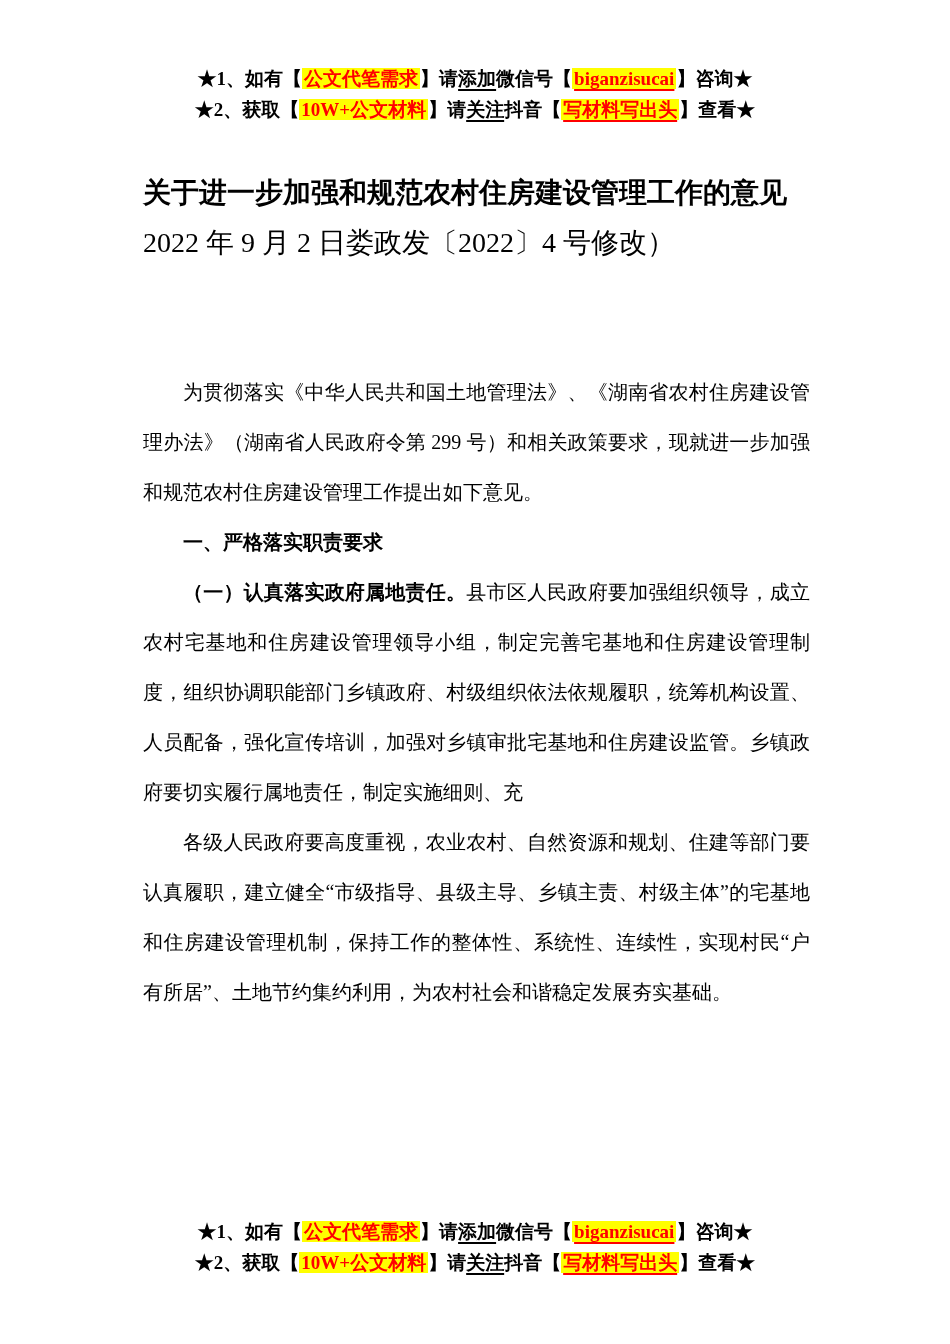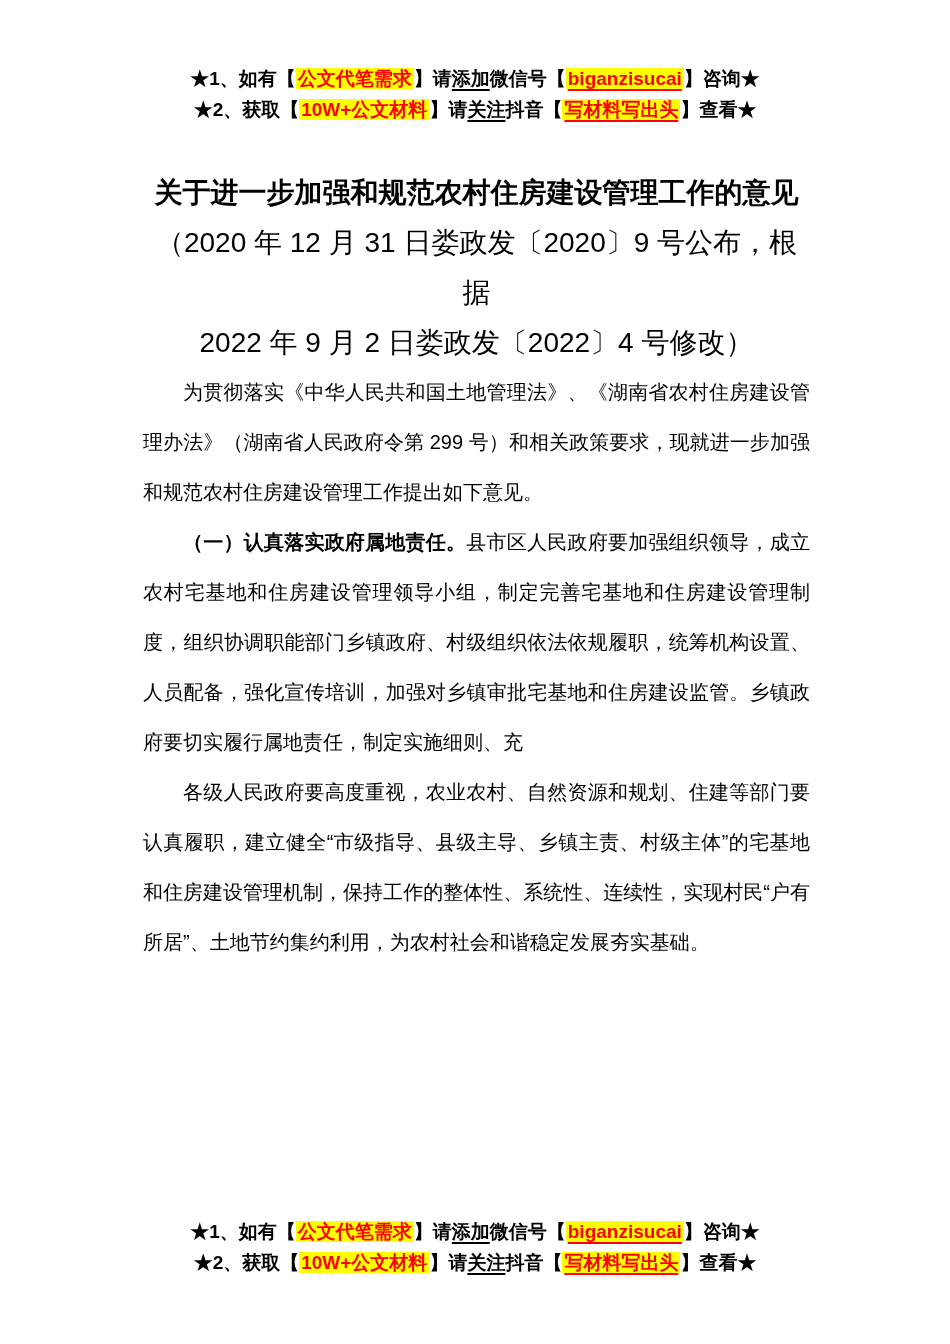--- a/index.html
+++ b/index.html
@@ -2,21 +2,21 @@
 <html><head>
 <meta charset="utf-8">
 <style>
   * { margin: 0; padding: 0; box-sizing: border-box; }
   html, body { background: #ffffff; }
   .page {
     position: relative;
     width: 950px;
     height: 1344px;
     background: var(--page-bg, #ffffff);
-    font-family: Liberation Sans, sans-serif;
+    font-family: Liberation Serif, serif;
     color: var(--text-color, #000000);
     overflow: hidden;
     padding-left: 9px;
   }
   .banner {
     position: absolute;
     left: 0;
     width: 950px;
     text-align: center;
     font-size: 19px;
@@ -34,21 +34,20 @@
   .seg-ul {
     text-decoration: underline;
     text-decoration-thickness: 2px;
     text-underline-offset: 4px;
   }
   .title-block {
     position: absolute;
     top: 168px;
     left: 143px;
     width: 667px;
-    text-align: center;
     font-size: 28px;
     line-height: 50px;
   }
   .doc-title { font-weight: bold; }
   .doc-subtitle { font-weight: normal; }
   .doc-body {
     position: absolute;
     top: 367px;
     left: 143px;
     width: 667px;
@@ -65,26 +64,26 @@
 
 <div class="page" style="--page-bg: #ffffff; --text-color: #000000; --accent-red: #ff0000; --highlight-yellow: #ffff00;">
 
   <div class="banner banner-top">
     <div><span>★1、如有【</span><span class="seg-hl">公文代笔需求</span><span>】请</span><span class="seg-ul">添加</span><span>微信号【</span><span class="seg-hl seg-ul">biganzisucai</span><span>】咨询★</span></div>
     <div><span>★2、获取【</span><span class="seg-hl">10W+公文材料</span><span>】请</span><span class="seg-ul">关注</span><span>抖音【</span><span class="seg-hl seg-ul">写材料写出头</span><span>】查看★</span></div>
   </div>
 
   <div class="title-block">
     <div class="doc-title">关于进一步加强和规范农村住房建设管理工作的意见</div>
-    <div class="doc-subtitle">（2020 年 12 月 31 日娄政发〔2020〕9 号公布，根据</div>
     <div class="doc-subtitle">2022 年 9 月 2 日娄政发〔2022〕4 号修改）</div>
   </div>
 
   <div class="doc-body">
       <p><span>为贯彻落实《中华人民共和国土地管理法》、《湖南省农村住房建设管理办法》（湖南省人民政府令第 299 号）和相关政策要求，现就进一步加强和规范农村住房建设管理工作提出如下意见。</span></p>
+      <p><span class="bold">一、严格落实职责要求</span></p>
       <p><span class="bold">（一）认真落实政府属地责任。</span><span>县市区人民政府要加强组织领导，成立农村宅基地和住房建设管理领导小组，制定完善宅基地和住房建设管理制度，组织协调职能部门乡镇政府、村级组织依法依规履职，统筹机构设置、人员配备，强化宣传培训，加强对乡镇审批宅基地和住房建设监管。乡镇政府要切实履行属地责任，制定实施细则、充</span></p>
       <p><span>各级人民政府要高度重视，农业农村、自然资源和规划、住建等部门要认真履职，建立健全“市级指导、县级主导、乡镇主责、村级主体”的宅基地和住房建设管理机制，保持工作的整体性、系统性、连续性，实现村民“户有所居”、土地节约集约利用，为农村社会和谐稳定发展夯实基础。</span></p>
     </div>
 
   <div class="banner banner-bottom">
     <div><span>★1、如有【</span><span class="seg-hl">公文代笔需求</span><span>】请</span><span class="seg-ul">添加</span><span>微信号【</span><span class="seg-hl seg-ul">biganzisucai</span><span>】咨询★</span></div>
     <div><span>★2、获取【</span><span class="seg-hl">10W+公文材料</span><span>】请</span><span class="seg-ul">关注</span><span>抖音【</span><span class="seg-hl seg-ul">写材料写出头</span><span>】查看★</span></div>
   </div>
 
 </div>

